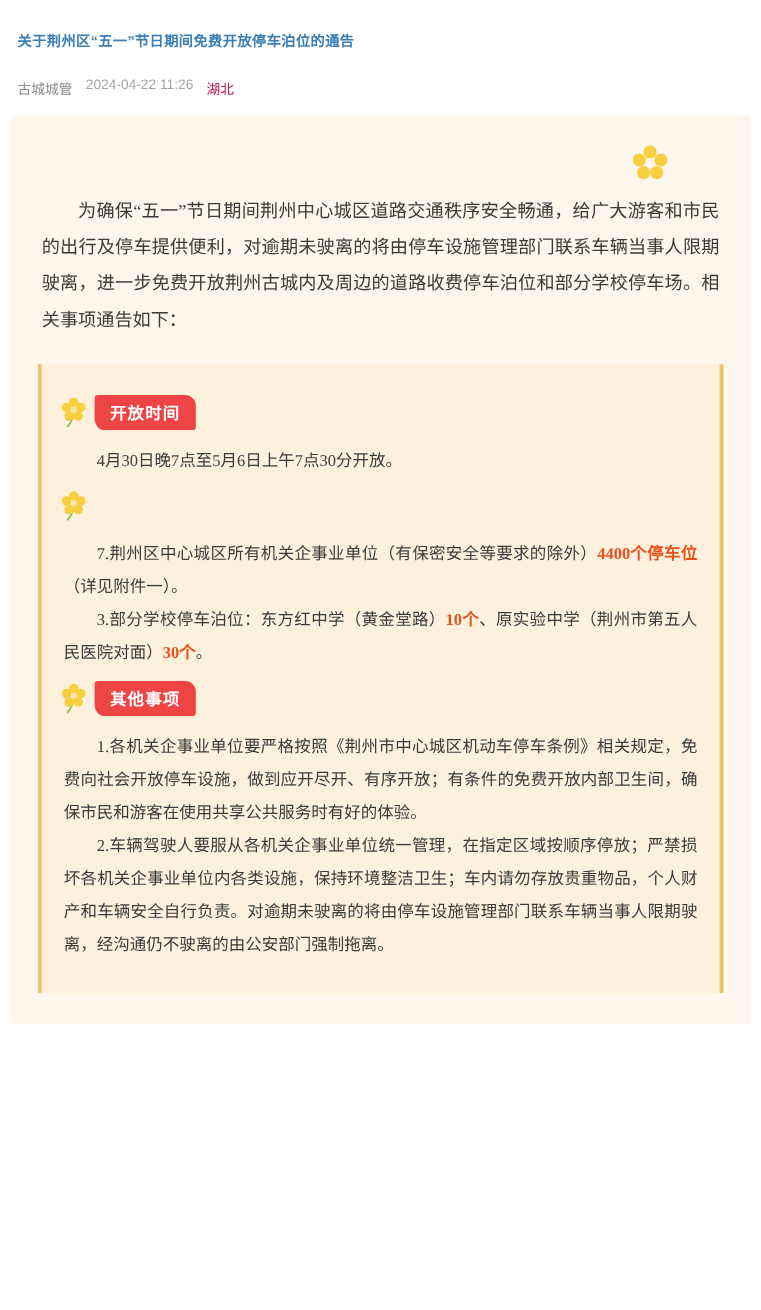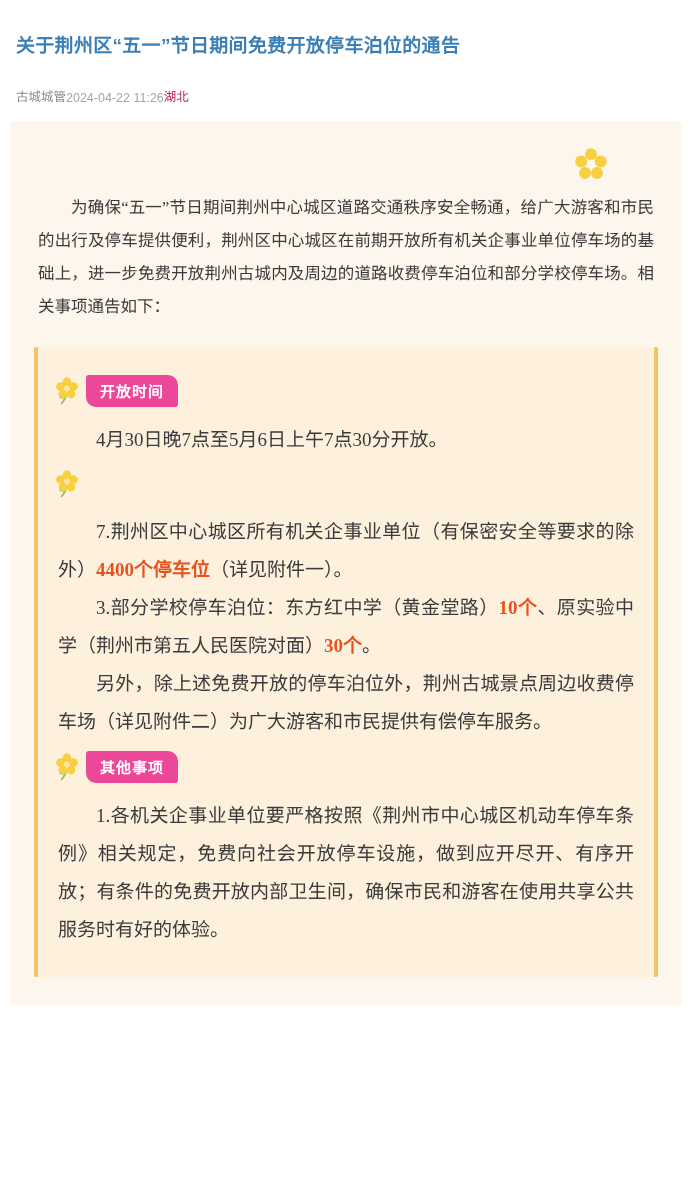--- a/index.html
+++ b/index.html
@@ -15,30 +15,31 @@
   }
   .page {
     width: 692px;
     min-height: 1191px;
     background: #ffffff;
     position: relative;
     overflow: hidden;
   }
   
   .article-title {
-    font-size: 19px;
+    font-size: 13px;
     font-weight: bold;
     color: #3b7fb5;
     line-height: 1.4;
     padding: 20px 20px 0 16px;
     letter-spacing: 0.3px;
   }
   .meta-row {
     display: flex;
-    align-items: flex-end;
+    align-items: flex-start;
+    gap: 12px;
     padding: 14px 16px 16px 16px;
     font-size: 12.5px;
     color: #9a9a9a;
   }
   .meta-source {
     color: #8b8b8b;
   }
   .meta-time { color: #a5a5a5; }
   .meta-loc { color: #be185d; }
 
@@ -86,32 +87,32 @@
     gap: 6px;
     margin: 10px 0 14px 2px;
   }
   .flower-icon {
     width: 26px;
     height: 30px;
     flex: 0 0 26px;
   }
   .section-label {
     display: inline-block;
-    background: #ec4899;
+    background: #ef4444;
     color: #ffffff;
     font-size: 15px;
     font-weight: bold;
     padding: 5px 14px 6px 14px;
     border-radius: 3px 10px 3px 10px;
     letter-spacing: 1px;
     box-shadow: 0 1px 0 rgba(0,0,0,0.04);
   }
   .para {
     font-family: "Liberation Serif", "DejaVu Serif", serif;
-    font-size: 19px;
+    font-size: 15px;
     line-height: 2.0;
     color: #3b3b3b;
     text-indent: 2em;
     text-align: justify;
     margin: 0 6px 0 6px;
   }
   .hl {
     color: #e8521f;
     font-weight: bold;
   }
@@ -136,21 +137,21 @@
       <g fill="#f7cf3f">
         <circle cx="20" cy="8.5" r="7"></circle>
         <circle cx="31.5" cy="17" r="7"></circle>
         <circle cx="27" cy="30.5" r="7"></circle>
         <circle cx="13" cy="30.5" r="7"></circle>
         <circle cx="8.5" cy="17" r="7"></circle>
       </g>
       <circle cx="20" cy="20" r="5" fill="#fdf6ec"></circle>
     </svg>
 
-    <p class="intro">为确保“五一”节日期间荆州中心城区道路交通秩序安全畅通，给广大游客和市民的出行及停车提供便利，荆州区中心城区在前期开放所有机关企事业单位停车场的基础上，进一步免费开放荆州古城内及周边的道路收费停车泊位和部分学校停车场。相关事项通告如下：</p>
+    <p class="intro">为确保“五一”节日期间荆州中心城区道路交通秩序安全畅通，给广大游客和市民的出行及停车提供便利，对逾期未驶离的将由停车设施管理部门联系车辆当事人限期驶离，进一步免费开放荆州古城内及周边的道路收费停车泊位和部分学校停车场。相关事项通告如下：</p>
 
     <div class="inner-panel">
 
       <div class="section">
         <div class="section-head">
           <svg class="flower-icon" viewBox="0 0 26 30">
             <path d="M13 16 C12 22 10 25 7 28" stroke="#8cc152" stroke-width="1.6" fill="none"></path>
             <path d="M12 21 C9 19 7 19 5 21 C7 23 10 23 12 21 Z" fill="#8cc152"></path>
             <g fill="#f7cf3f">
               <circle cx="13" cy="6" r="4.4"></circle>
@@ -180,37 +181,37 @@
             </g>
             <circle cx="13" cy="12.2" r="2.7" fill="#fbe6a2"></circle>
           </svg>
         </div>
 
         <p class="para"><span>7.荆州区中心城区所有机关企事业单位（有保密安全等要求的除外）</span><span class="hl">4400个停车位</span><span>（详见附件一）。</span></p>
 
 
         <p class="para"><span>3.部分学校停车泊位：东方红中学（黄金堂路）</span><span class="hl">10个</span><span>、原实验中学（荆州市第五人民医院对面）</span><span class="hl">30个</span><span>。</span></p>
 
-        <p class="para">另外，除上述免费开放的停车泊位外，荆州古城景点周边收费停车场（详见附件二）为广大游客和市民提供有偿停车服务。</p>
       </div>
 
       <div class="section">
         <div class="section-head">
           <svg class="flower-icon" viewBox="0 0 26 30">
             <path d="M13 16 C12 22 10 25 7 28" stroke="#8cc152" stroke-width="1.6" fill="none"></path>
             <path d="M12 21 C9 19 7 19 5 21 C7 23 10 23 12 21 Z" fill="#8cc152"></path>
             <g fill="#f7cf3f">
               <circle cx="13" cy="6" r="4.4"></circle>
               <circle cx="19.4" cy="10.6" r="4.4"></circle>
               <circle cx="17" cy="18" r="4.4"></circle>
               <circle cx="9" cy="18" r="4.4"></circle>
               <circle cx="6.6" cy="10.6" r="4.4"></circle>
             </g>
             <circle cx="13" cy="12.2" r="2.7" fill="#fbe6a2"></circle>
           </svg>
           <span class="section-label">其他事项</span>
         </div>
         <p class="para booktitle">1.各机关企事业单位要严格按照《荆州市中心城区机动车停车条例》相关规定，免费向社会开放停车设施，做到应开尽开、有序开放；有条件的免费开放内部卫生间，确保市民和游客在使用共享公共服务时有好的体验。</p>
+        <p class="para">2.车辆驾驶人要服从各机关企事业单位统一管理，在指定区域按顺序停放；严禁损坏各机关企事业单位内各类设施，保持环境整洁卫生；车内请勿存放贵重物品，个人财产和车辆安全自行负责。对逾期未驶离的将由停车设施管理部门联系车辆当事人限期驶离，经沟通仍不驶离的由公安部门强制拖离。</p>
       </div>
 
     </div>
   </div>
 </div>
 
 </body></html>

